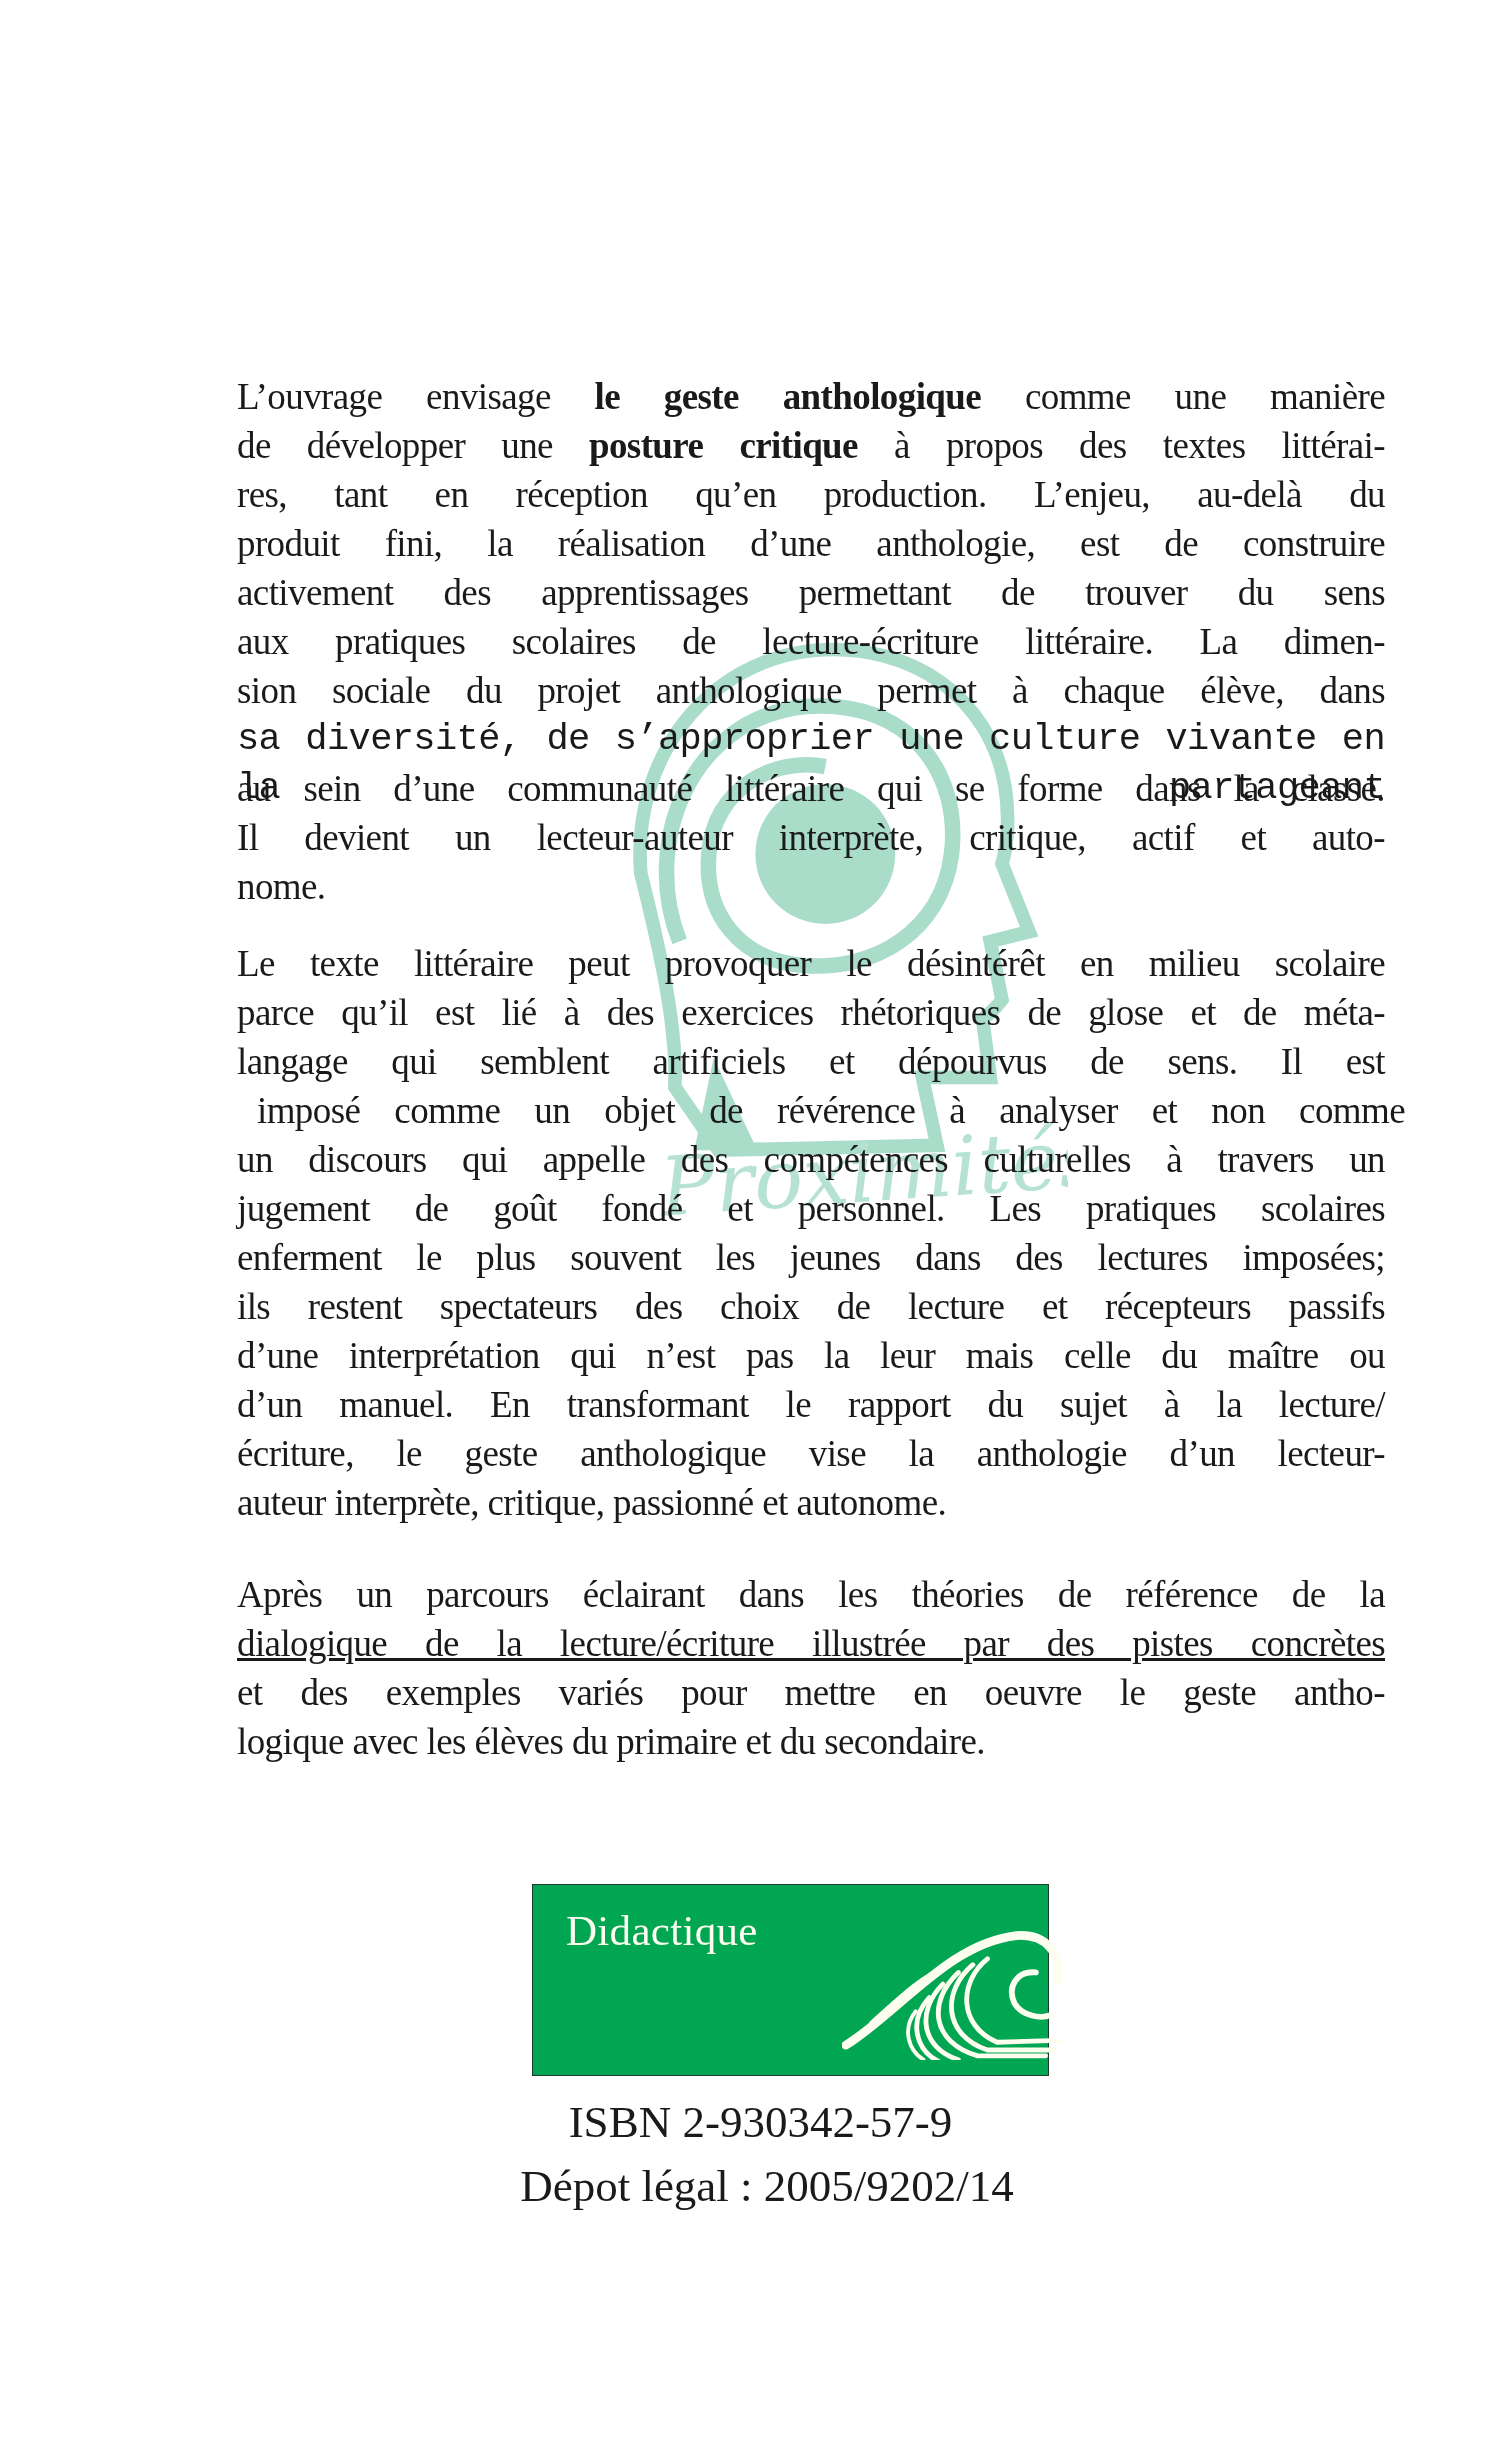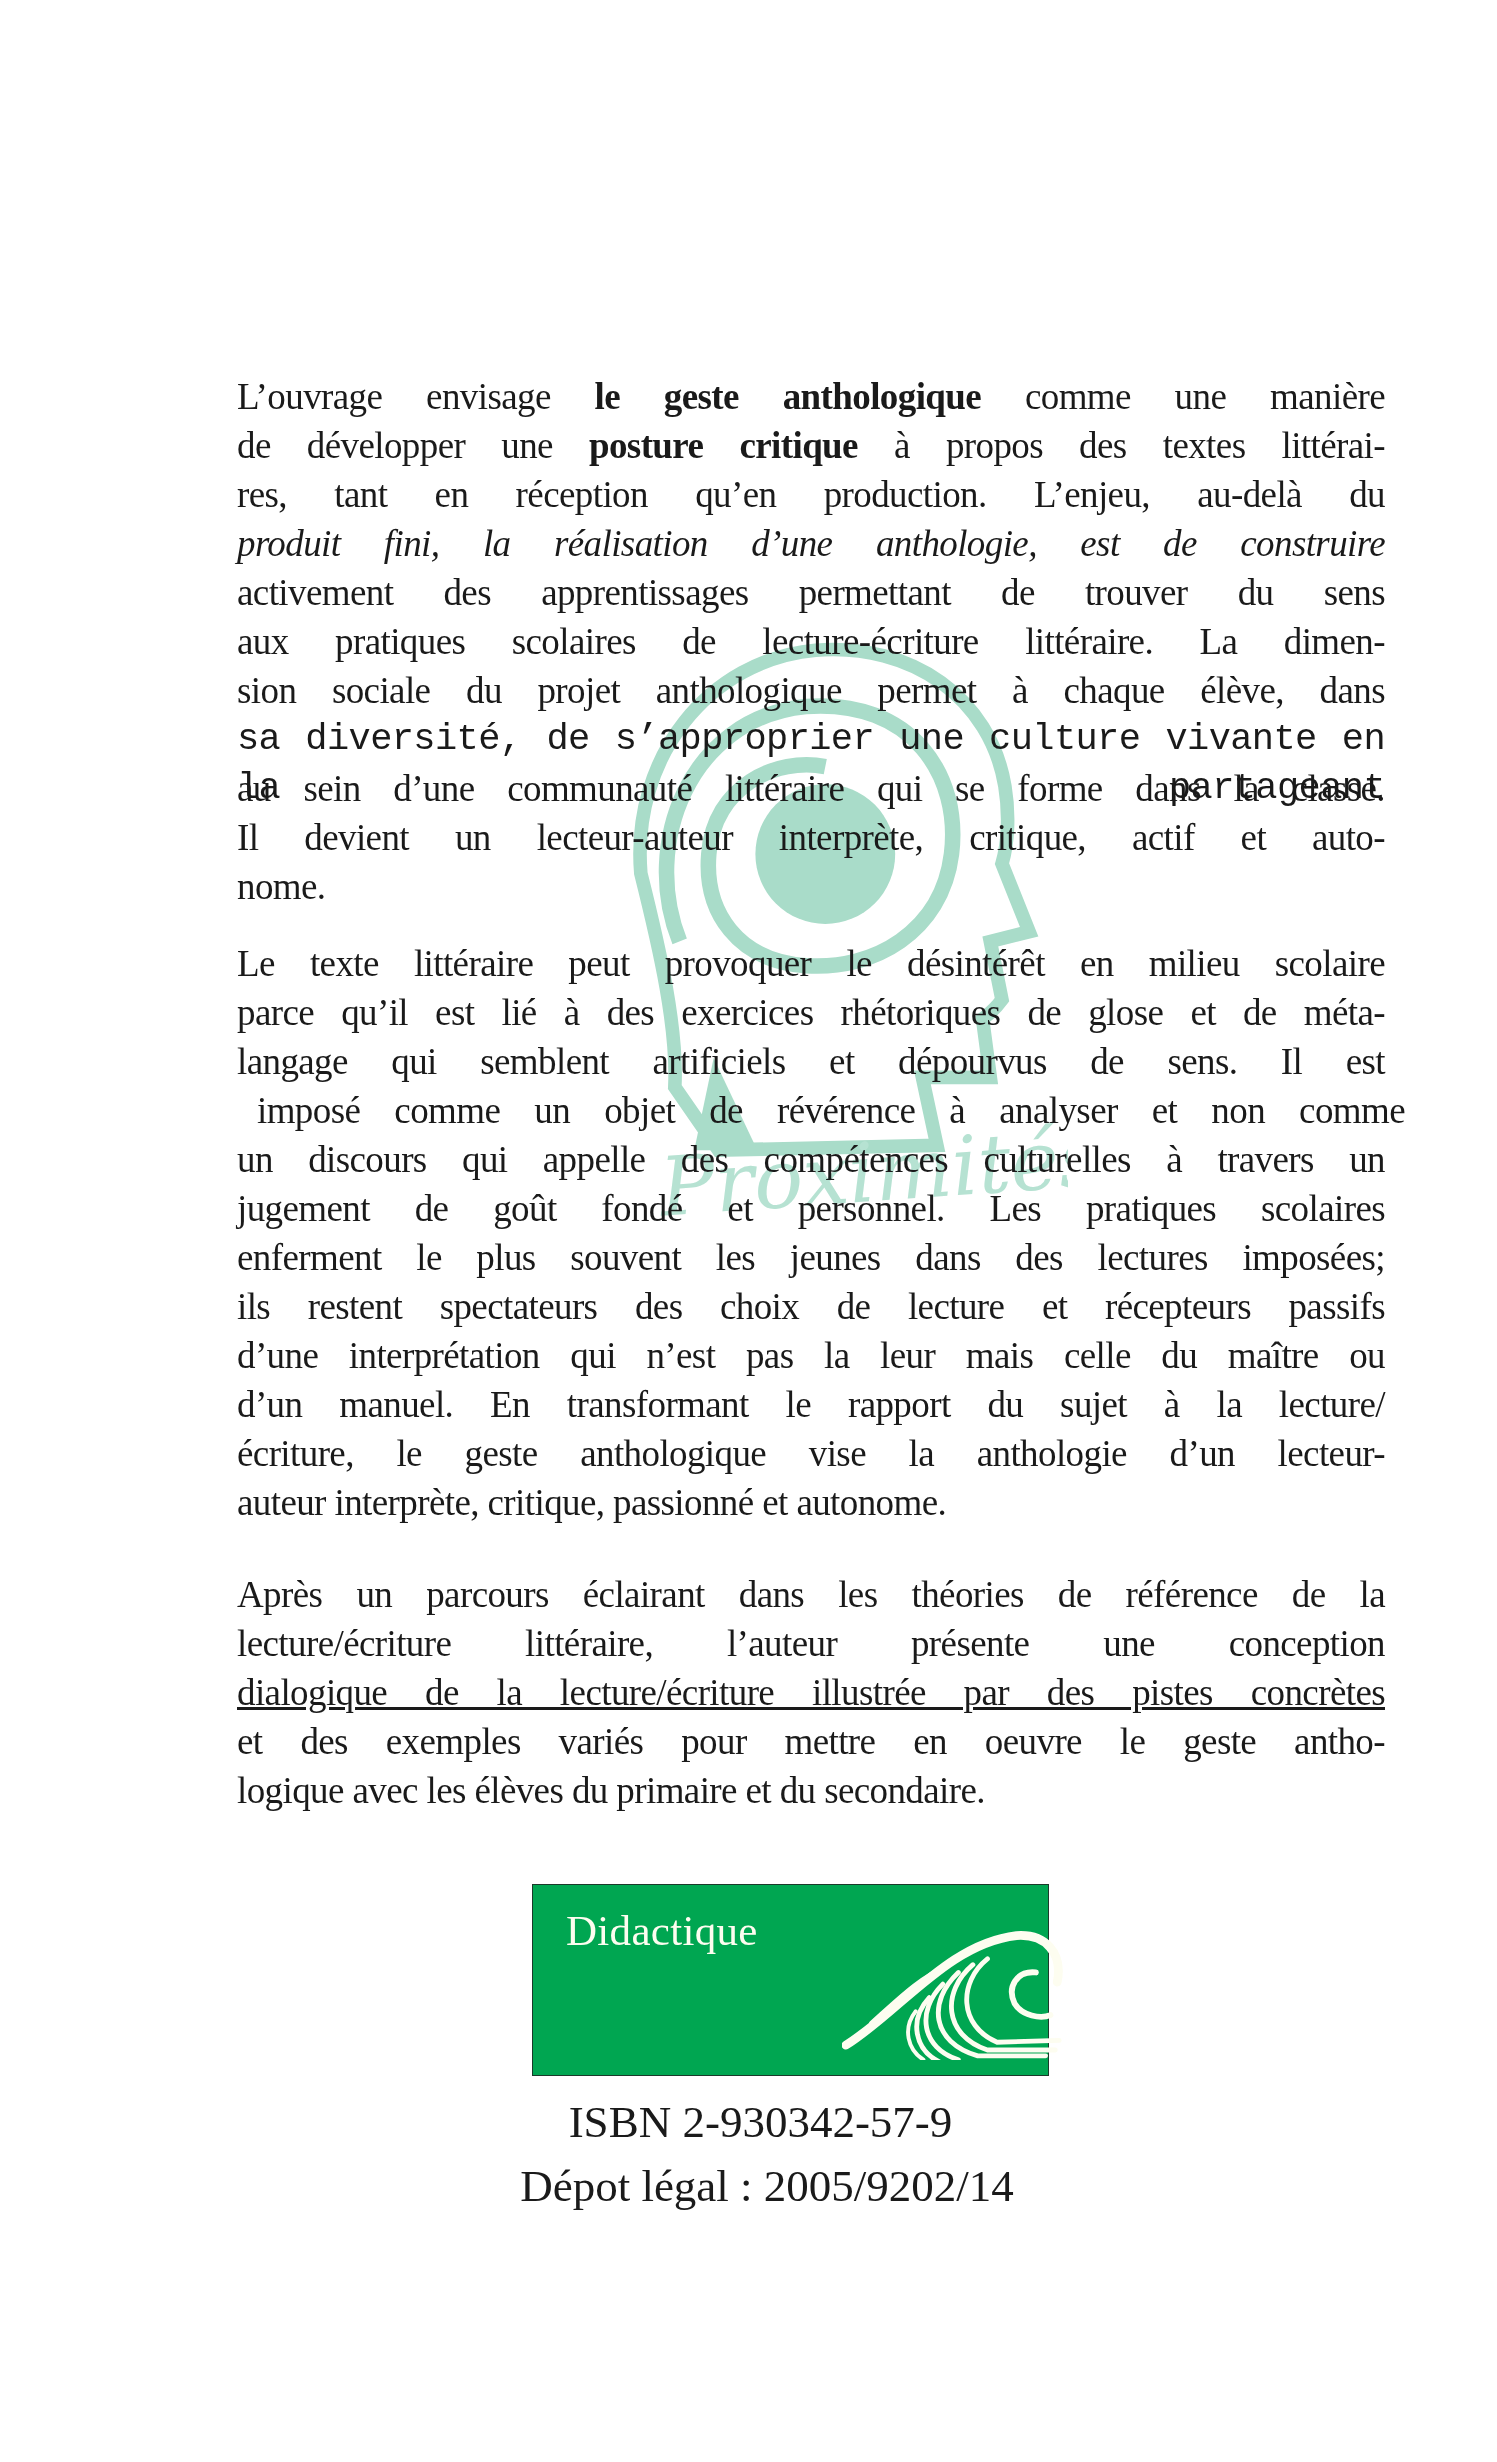--- a/index.html
+++ b/index.html
@@ -117,21 +117,21 @@
       <path d="M115 450 L160 545 L95 545 Z" stroke="none"></path>
     </g>
     <text x="60" y="600" font-family="DejaVu Serif, serif" font-style="italic" font-size="84" fill="#b6e2d2" transform="rotate(-4 240 580)">Proximités</text>
   </svg>
 </div>
 
 <div class="text-block" id="para-1">
     <span class="line" style="display: block; width: 1148px; text-align: justify; white-space: normal;"><span>L’ouvrage envisage </span><b>le geste anthologique</b><span> comme une manière</span></span>
     <span class="line" style="display: block; width: 1148px; text-align: justify; white-space: normal;"><span>de développer une </span><b>posture critique</b><span> à propos des textes littérai-</span></span>
     <span class="line" style="display: block; width: 1148px; text-align: justify; white-space: normal;"><span>res, tant en réception qu’en production. L’enjeu, au-delà du</span></span>
-    <span class="line" style="display: block; width: 1148px; text-align: justify; white-space: normal; font-style: italic;"><span>produit fini, la réalisation d’une anthologie, est de construire</span></span>
+    <span class="line" style="display: block; width: 1148px; text-align: justify; white-space: normal;"><span>produit fini, la réalisation d’une anthologie, est de construire</span></span>
     <span class="line" style="display: block; width: 1148px; text-align: justify; white-space: normal;"><span>activement des apprentissages permettant de trouver du sens</span></span>
     <span class="line" style="display: block; width: 1148px; text-align: justify; white-space: normal;"><span>aux pratiques scolaires de lecture-écriture littéraire. La dimen-</span></span>
     <span class="line" style="display: block; width: 1148px; text-align: justify; white-space: normal;"><span>sion sociale du projet anthologique permet à chaque élève, dans</span></span>
     <span class="line" style="display: block; width: 1148px; text-align: justify; white-space: normal; font-family: Liberation Mono, monospace;"><span>sa diversité, de s’approprier une culture vivante en la partageant</span></span>
     <span class="line" style="display: block; width: 1148px; text-align: justify; white-space: normal;"><span>au sein d’une communauté littéraire qui se forme dans la classe.</span></span>
     <span class="line" style="display: block; width: 1148px; text-align: justify; white-space: normal;"><span>Il devient un lecteur-auteur interprète, critique, actif et auto-</span></span>
     <span class="line last" style="display: block; width: 1148px; text-align: justify; white-space: normal;"><span>nome.</span></span>
   </div>
 <div class="text-block" id="para-2">
     <span class="line" style="display: block; width: 1148px; text-align: justify; white-space: normal;"><span>Le texte littéraire peut provoquer le désintérêt en milieu scolaire</span></span>
@@ -142,21 +142,20 @@
     <span class="line" style="display: block; width: 1148px; text-align: justify; white-space: normal;"><span>jugement de goût fondé et personnel. Les pratiques scolaires</span></span>
     <span class="line" style="display: block; width: 1148px; text-align: justify; white-space: normal;"><span>enferment le plus souvent les jeunes dans des lectures imposées;</span></span>
     <span class="line" style="display: block; width: 1148px; text-align: justify; white-space: normal;"><span>ils restent spectateurs des choix de lecture et récepteurs passifs</span></span>
     <span class="line" style="display: block; width: 1148px; text-align: justify; white-space: normal;"><span>d’une interprétation qui n’est pas la leur mais celle du maître ou</span></span>
     <span class="line" style="display: block; width: 1148px; text-align: justify; white-space: normal;"><span>d’un manuel. En transformant le rapport du sujet à la lecture/</span></span>
     <span class="line" style="display: block; width: 1148px; text-align: justify; white-space: normal;"><span>écriture, le geste anthologique vise la anthologie d’un lecteur-</span></span>
     <span class="line last" style="display: block; width: 1148px; text-align: justify; white-space: normal;"><span>auteur interprète, critique, passionné et autonome.</span></span>
   </div>
 <div class="text-block" id="para-3">
     <span class="line" style="display: block; width: 1148px; text-align: justify; white-space: normal;"><span>Après un parcours éclairant dans les théories de référence de la</span></span>
-    <span class="line" style="display: block; width: 1148px; text-align: justify; white-space: normal;"><span>lecture/écriture littéraire, l’auteur présente une conception</span></span>
     <span class="line" style="display: block; width: 1148px; text-align: justify; white-space: normal; text-decoration: underline;"><span>dialogique de la lecture/écriture illustrée par des pistes concrètes</span></span>
     <span class="line" style="display: block; width: 1148px; text-align: justify; white-space: normal;"><span>et des exemples variés pour mettre en oeuvre le geste antho-</span></span>
     <span class="line last" style="display: block; width: 1148px; text-align: justify; white-space: normal;"><span>logique avec les élèves du primaire et du secondaire.</span></span>
   </div>
 
 <div class="collection-box">
   <span class="collection-label">Didactique</span>
   <div class="wave-icon">
     <svg viewBox="0 0 230 150">
       <g fill="none" stroke="#fdfdf0" stroke-linecap="round">

